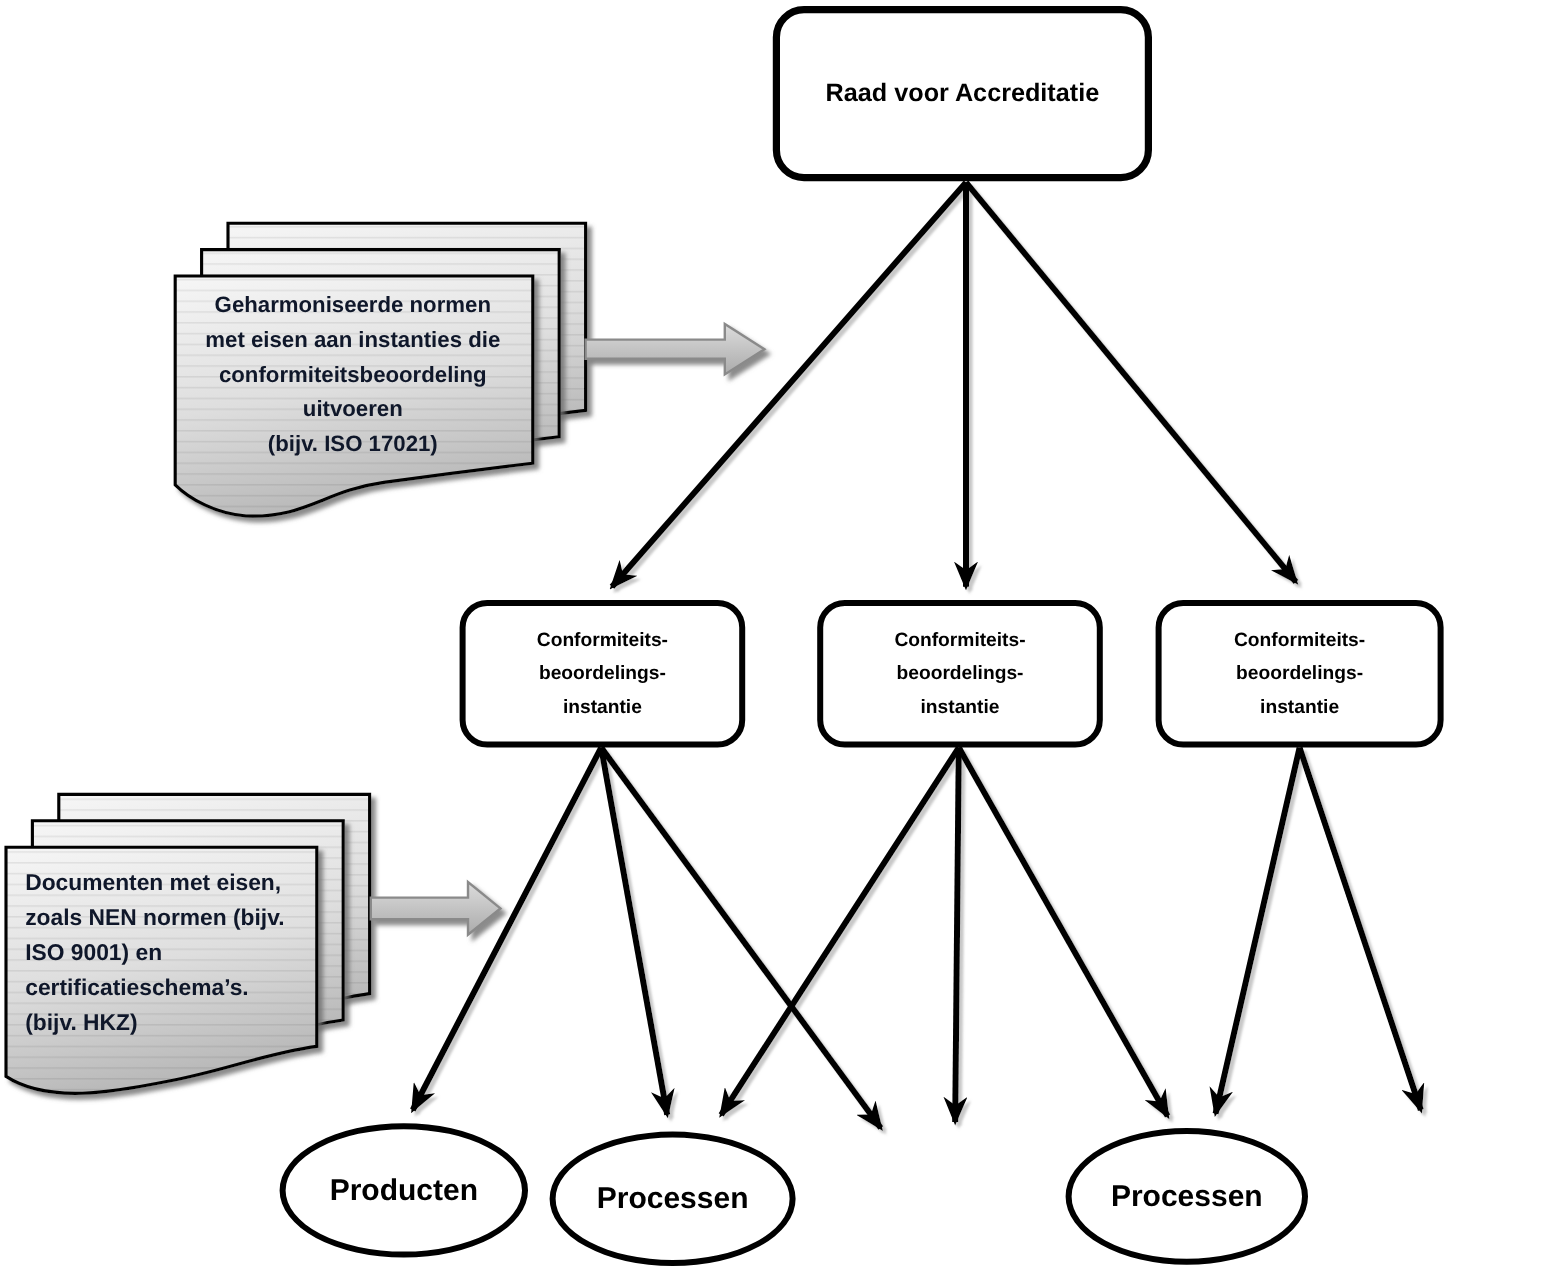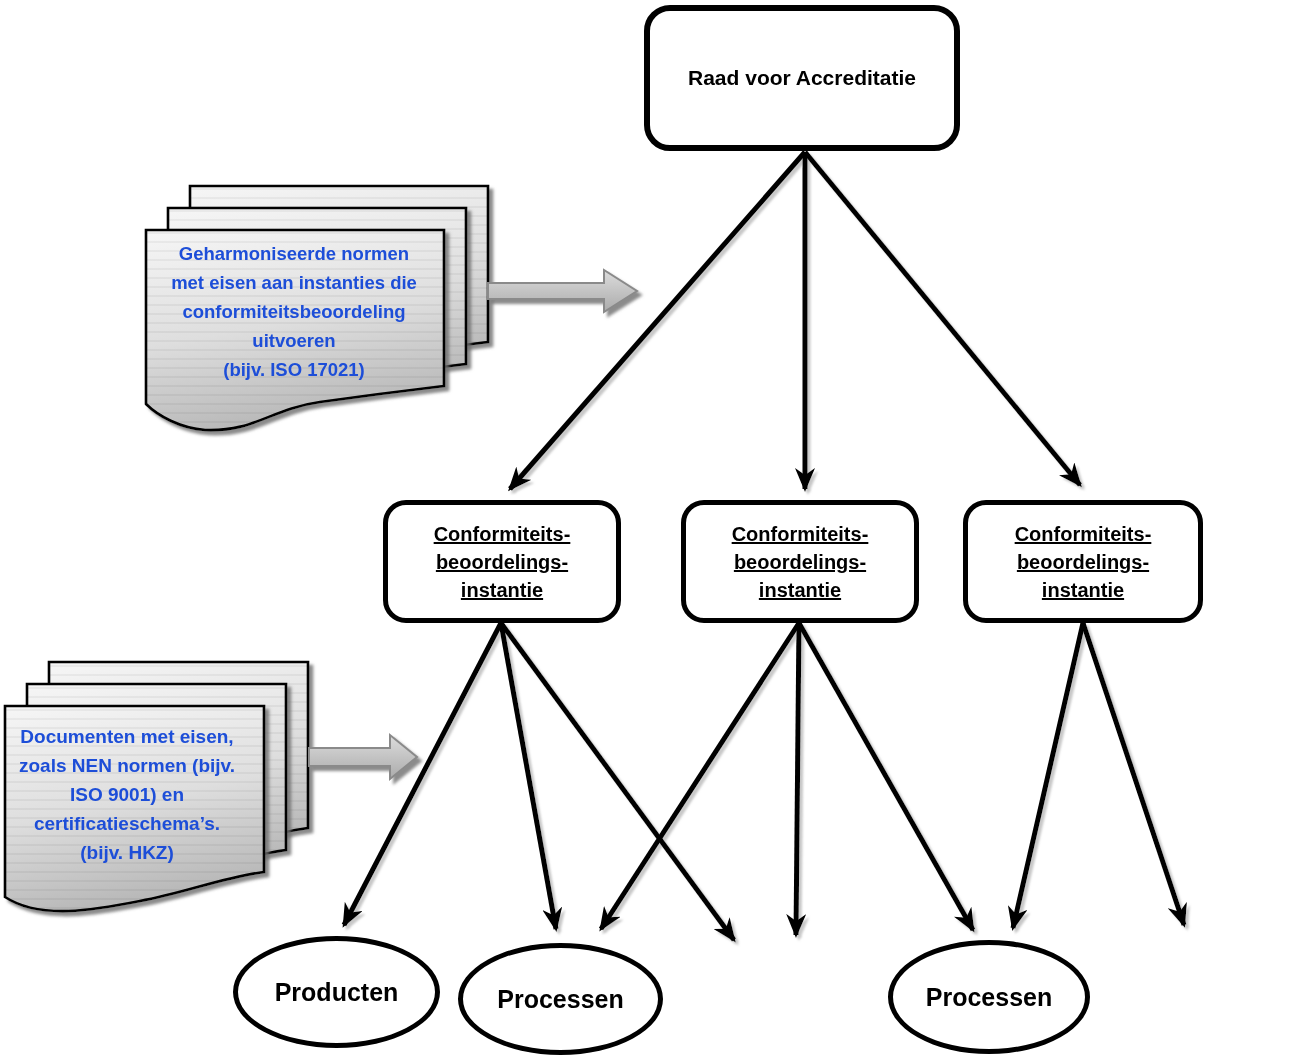--- a/index.html
+++ b/index.html
@@ -11,35 +11,35 @@
   }
   svg.layer{position:absolute;left:0;top:0;}
   .node{
     position:absolute;display:flex;align-items:center;justify-content:center;
     text-align:center;background:var(--node-fill,#fff);
     border:5px solid var(--line,#000);box-sizing:border-box;
   }
   .node span{white-space:pre;display:block;}
   .box{border-radius:26px;}
   .n-raad{left:644px;top:5px;width:316px;height:146px;border-width:6px;font-size:21px;}
-  .n-cbi{font-size:20px;line-height:28px;border-radius:23px;text-decoration:underline;}
+  .n-cbi{font-size:16px;line-height:28px;border-radius:23px;}
   .n-cbi1{left:383px;top:500px;width:238px;height:123px;}
   .n-cbi2{left:681px;top:500px;width:238px;height:123px;}
   .n-cbi3{left:963px;top:500px;width:240px;height:123px;}
   .ellipse{border-radius:50%;font-size:25px;}
   .n-e1{left:233px;top:936px;width:207px;height:112px;}
   .n-e2{left:458px;top:943px;width:205px;height:112px;align-items:center;}
   .n-e3{left:674px;top:941px;width:203px;height:113px;}
   .n-e4{left:888px;top:940px;width:202px;height:114px;}
   .n-e5{left:1098px;top:937px;width:197px;height:113px;}
   .doc-text{
-    position:absolute;white-space:pre;font-size:19px;color:#1d4ed8;
+    position:absolute;white-space:pre;font-size:19px;color:#0f172a;
   }
   .t1{left:142px;top:239px;width:304px;text-align:center;line-height:29px;font-size:18.5px;}
-  .t2{left:0;top:722px;width:254px;text-align:center;line-height:29px;}
+  .t2{left:21px;top:722px;width:254px;text-align:left;line-height:29px;}
   .page{fill:url(#pageGrad);stroke:var(--line,#000);stroke-width:2.6;}
   .ruling-fill{fill:url(#ruling);stroke:none;}
   .connector{stroke:var(--line,#000);stroke-width:5;fill:none;}
   .blockarrow{fill:url(#blockGrad);stroke:var(--block-arrow-border,#8a8a8a);stroke-width:2;}
 </style>
 </head>
 <body>
 
 <div class="stage">
 

